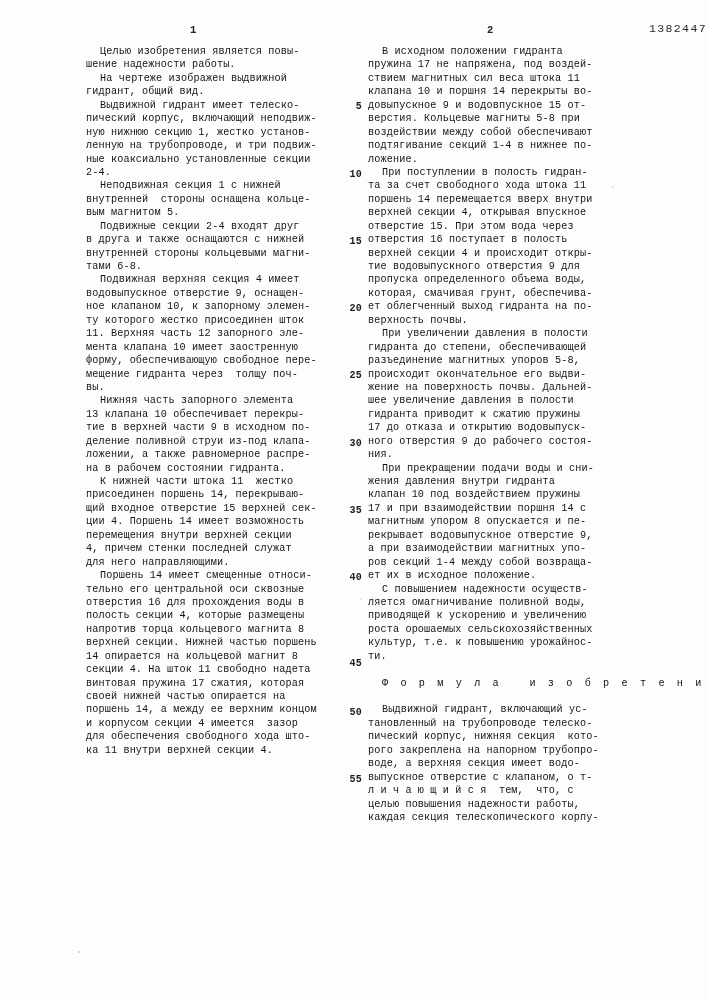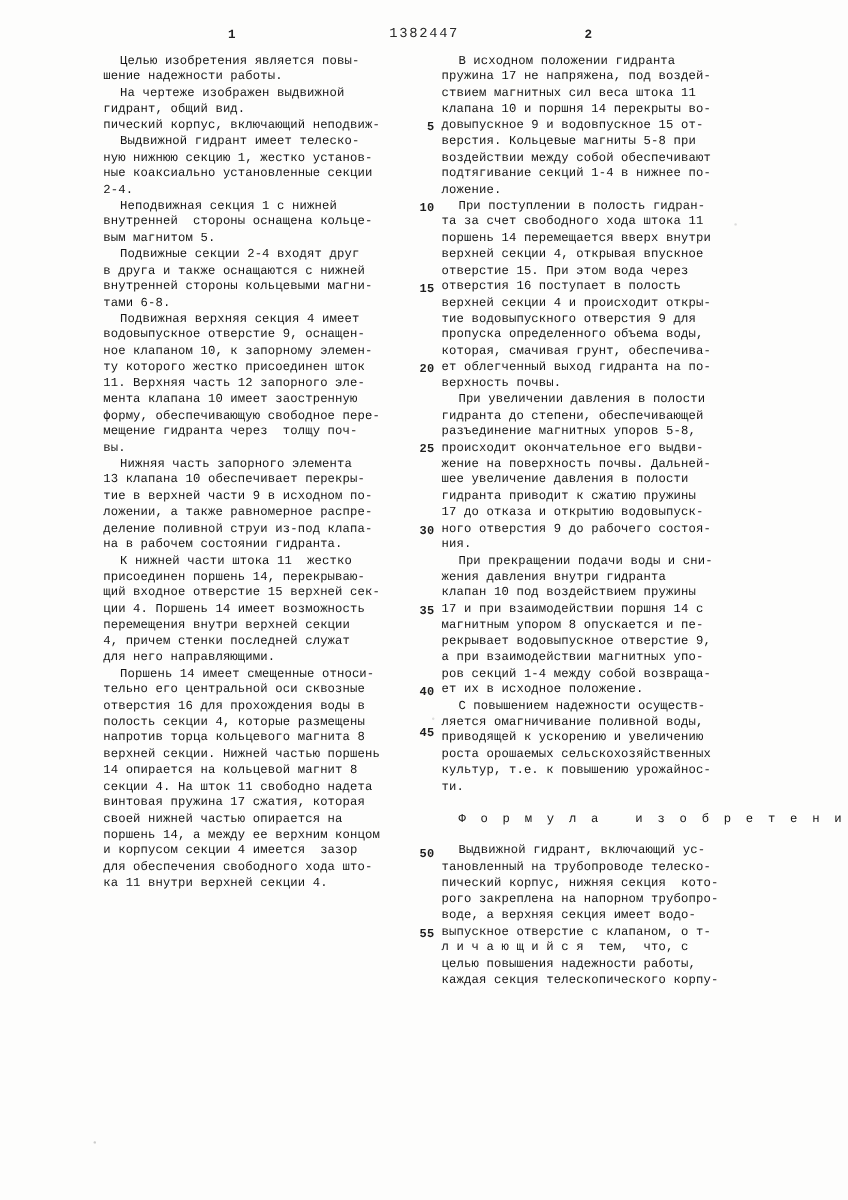--- a/index.html
+++ b/index.html
@@ -39,21 +39,21 @@
     letter-spacing: 0.5px;
     color: #222;
   }
   .col-num.left  { left: 190px; top: 2px; }
   .col-num.right { left: 487px; top: 2px; }
 
   .patent-number {
     position: absolute;
     left: 0; right: 0;
     top: 0;
-    text-align: center;
+    text-align: right;
     font-size: 11.5px;
     letter-spacing: 1.4px;
     color: #2a2a2a;
   }
 
   
   .columns {
     position: absolute;
     top: 45px;
     left: 0;
@@ -139,34 +139,34 @@
 
   <div class="line-numbers" id="line-numbers">
       <span class="lnum" style="top: 55.3px;">5</span>
       <span class="lnum" style="top: 122.55px;">10</span>
       <span class="lnum" style="top: 189.8px; margin-left: 48px;">15</span>
       <span class="lnum" style="top: 257.05px;">20</span>
       <span class="lnum" style="top: 324.3px; margin-left: 41px;">25</span>
       <span class="lnum" style="top: 391.55px;">30</span>
       <span class="lnum" style="top: 458.8px;">35</span>
       <span class="lnum" style="top: 526.05px;">40</span>
-      <span class="lnum" style="top: 560px;">45</span>
+      <span class="lnum" style="top: 612px;">45</span>
       <span class="lnum" style="top: 660.55px; margin-left: 27px;">50</span>
       <span class="lnum" style="top: 727.8px;">55</span>
     </div>
 
   <div class="columns">
     <div class="col left" id="col-left">
         <div class="para"><span class="ln indent">Целью изобретения является повы-</span><span class="ln">шение надежности работы.</span></div>
         <div class="para"><span class="ln indent">На чертеже изображен выдвижной</span><span class="ln">гидрант, общий вид.</span></div>
-        <div class="para"><span class="ln">пический корпус, включающий неподвиж-</span><span class="ln indent">Выдвижной гидрант имеет телеско-</span><span class="ln">ную нижнюю секцию 1, жестко установ-</span><span class="ln">ные коаксиально установленные секции</span><span class="ln">2-4.</span></div>
+        <div class="para"><span class="ln indent">Выдвижной гидрант имеет телеско-</span><span class="ln">пический корпус, включающий неподвиж-</span><span class="ln">ную нижнюю секцию 1, жестко установ-</span><span class="ln">ленную на трубопроводе, и три подвиж-</span><span class="ln">ные коаксиально установленные секции</span><span class="ln">2-4.</span></div>
         <div class="para"><span class="ln indent">Неподвижная секция 1 с нижней</span><span class="ln">внутренней  стороны оснащена кольце-</span><span class="ln">вым магнитом 5.</span></div>
         <div class="para"><span class="ln indent">Подвижные секции 2-4 входят друг</span><span class="ln">в друга и также оснащаются с нижней</span><span class="ln">внутренней стороны кольцевыми магни-</span><span class="ln">тами 6-8.</span></div>
         <div class="para"><span class="ln indent">Подвижная верхняя секция 4 имеет</span><span class="ln">водовыпускное отверстие 9, оснащен-</span><span class="ln">ное клапаном 10, к запорному элемен-</span><span class="ln">ту которого жестко присоединен шток</span><span class="ln">11. Верхняя часть 12 запорного эле-</span><span class="ln">мента клапана 10 имеет заостренную</span><span class="ln">форму, обеспечивающую свободное пере-</span><span class="ln">мещение гидранта через  толщу поч-</span><span class="ln">вы.</span></div>
-        <div class="para"><span class="ln indent">Нижняя часть запорного элемента</span><span class="ln">13 клапана 10 обеспечивает перекры-</span><span class="ln">тие в верхней части 9 в исходном по-</span><span class="ln">ложении, а также равномерное распре-</span><span class="ln">деление поливной струи из-под клапа-</span><span class="ln">на в рабочем состоянии гидранта.</span></div>
+        <div class="para"><span class="ln indent">Нижняя часть запорного элемента</span><span class="ln">13 клапана 10 обеспечивает перекры-</span><span class="ln">тие в верхней части 9 в исходном по-</span><span class="ln">деление поливной струи из-под клапа-</span><span class="ln">ложении, а также равномерное распре-</span><span class="ln">на в рабочем состоянии гидранта.</span></div>
         <div class="para"><span class="ln indent">К нижней части штока 11  жестко</span><span class="ln">присоединен поршень 14, перекрываю-</span><span class="ln">щий входное отверстие 15 верхней сек-</span><span class="ln">ции 4. Поршень 14 имеет возможность</span><span class="ln">перемещения внутри верхней секции</span><span class="ln">4, причем стенки последней служат</span><span class="ln">для него направляющими.</span></div>
         <div class="para"><span class="ln indent">Поршень 14 имеет смещенные относи-</span><span class="ln">тельно его центральной оси сквозные</span><span class="ln">отверстия 16 для прохождения воды в</span><span class="ln">полость секции 4, которые размещены</span><span class="ln">напротив торца кольцевого магнита 8</span><span class="ln">верхней секции. Нижней частью поршень</span><span class="ln">14 опирается на кольцевой магнит 8</span><span class="ln">секции 4. На шток 11 свободно надета</span><span class="ln">винтовая пружина 17 сжатия, которая</span><span class="ln">своей нижней частью опирается на</span><span class="ln">поршень 14, а между ее верхним концом</span><span class="ln">и корпусом секции 4 имеется  зазор</span><span class="ln">для обеспечения свободного хода што-</span><span class="ln">ка 11 внутри верхней секции 4.</span></div>
       </div>
     <div class="col right" id="col-right">
         <div class="para"><span class="ln indent">В исходном положении гидранта</span><span class="ln">пружина 17 не напряжена, под воздей-</span><span class="ln">ствием магнитных сил веса штока 11</span><span class="ln">клапана 10 и поршня 14 перекрыты во-</span><span class="ln">довыпускное 9 и водовпускное 15 от-</span><span class="ln">верстия. Кольцевые магниты 5-8 при</span><span class="ln">воздействии между собой обеспечивают</span><span class="ln">подтягивание секций 1-4 в нижнее по-</span><span class="ln">ложение.</span></div>
         <div class="para"><span class="ln indent">При поступлении в полость гидран-</span><span class="ln">та за счет свободного хода штока 11</span><span class="ln">поршень 14 перемещается вверх внутри</span><span class="ln">верхней секции 4, открывая впускное</span><span class="ln">отверстие 15. При этом вода через</span><span class="ln">отверстия 16 поступает в полость</span><span class="ln">верхней секции 4 и происходит откры-</span><span class="ln">тие водовыпускного отверстия 9 для</span><span class="ln">пропуска определенного объема воды,</span><span class="ln">которая, смачивая грунт, обеспечива-</span><span class="ln">ет облегченный выход гидранта на по-</span><span class="ln">верхность почвы.</span></div>
         <div class="para"><span class="ln indent">При увеличении давления в полости</span><span class="ln">гидранта до степени, обеспечивающей</span><span class="ln">разъединение магнитных упоров 5-8,</span><span class="ln">происходит окончательное его выдви-</span><span class="ln">жение на поверхность почвы. Дальней-</span><span class="ln">шее увеличение давления в полости</span><span class="ln">гидранта приводит к сжатию пружины</span><span class="ln">17 до отказа и открытию водовыпуск-</span><span class="ln">ного отверстия 9 до рабочего состоя-</span><span class="ln">ния.</span></div>
         <div class="para"><span class="ln indent">При прекращении подачи воды и сни-</span><span class="ln">жения давления внутри гидранта</span><span class="ln">клапан 10 под воздействием пружины</span><span class="ln">17 и при взаимодействии поршня 14 с</span><span class="ln">магнитным упором 8 опускается и пе-</span><span class="ln">рекрывает водовыпускное отверстие 9,</span><span class="ln">а при взаимодействии магнитных упо-</span><span class="ln">ров секций 1-4 между собой возвраща-</span><span class="ln">ет их в исходное положение.</span></div>
         <div class="para"><span class="ln indent">С повышением надежности осуществ-</span><span class="ln">ляется омагничивание поливной воды,</span><span class="ln">приводящей к ускорению и увеличению</span><span class="ln">роста орошаемых сельскохозяйственных</span><span class="ln">культур, т.е. к повышению урожайнос-</span><span class="ln">ти.</span></div>
         <span class="blank-line"></span>

